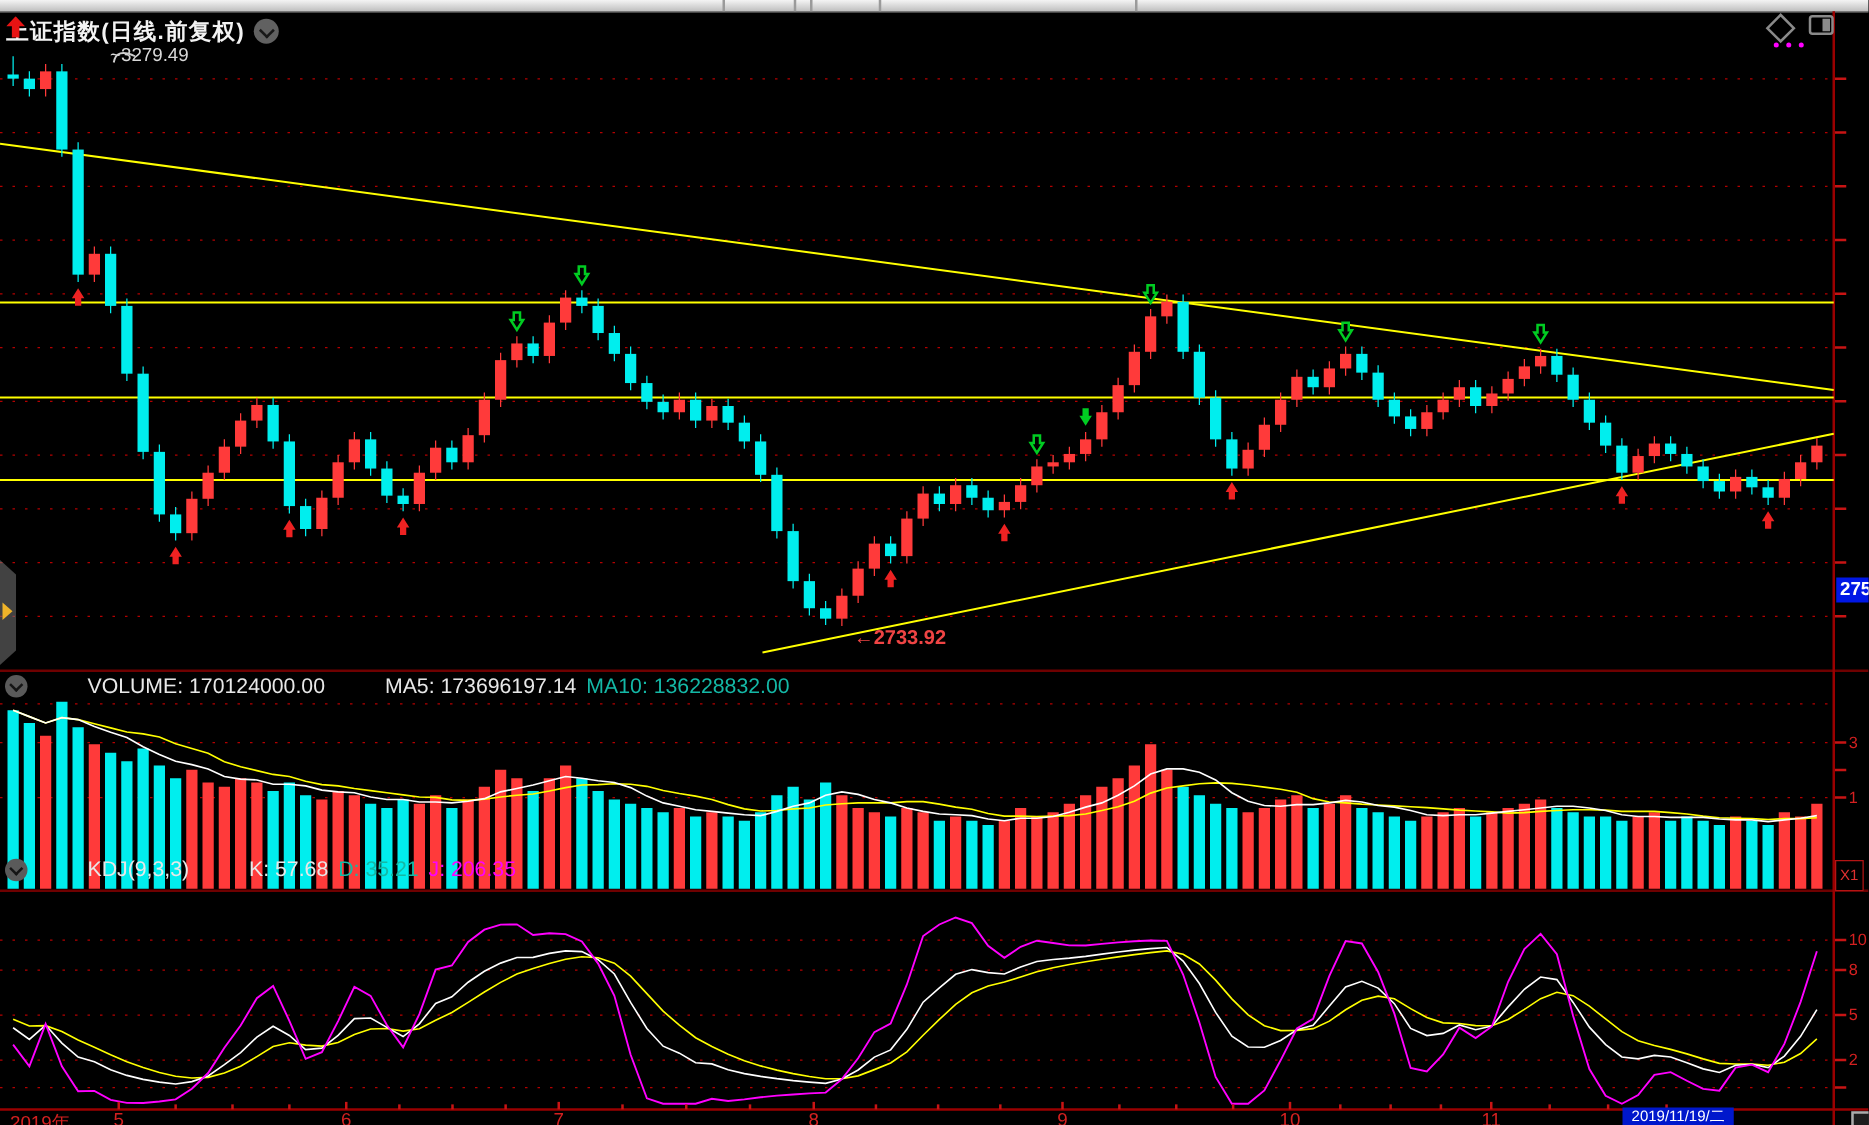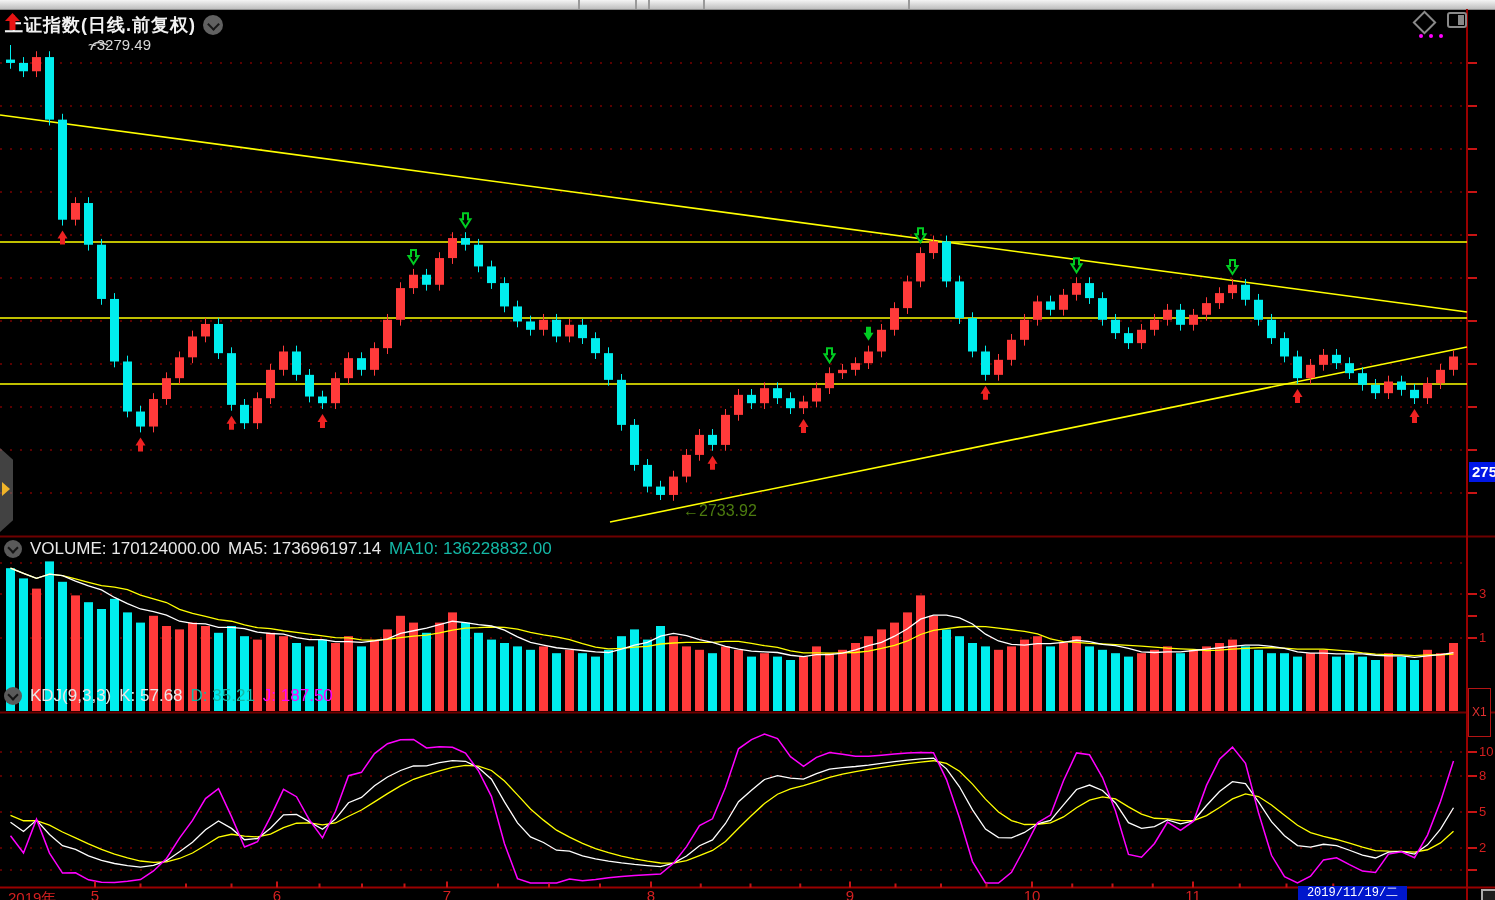--- a/index.html
+++ b/index.html
@@ -7,44 +7,44 @@
           font-family:"Liberation Sans",sans-serif;}
   .toolbar-edge{position:absolute;left:0;top:0;width:1495px;height:9px;
     background:linear-gradient(#f4f4f4,#bfbfbf);border-bottom:1px solid #8f8f8f;}
   .toolbar-div{position:absolute;top:0;width:2px;height:9px;background:#9a9a9a;}
   .chart-title{position:absolute;left:5px;top:13px;display:flex;align-items:center;gap:7px;z-index:30;}
   .chart-title .t{color:#f2f2f2;font-size:18px;font-weight:bold;letter-spacing:1px;}
   .circle-chevron{width:20px;height:20px;border-radius:50%;background:#616161;position:relative;display:inline-block;}
   .circle-chevron:after{content:"";position:absolute;left:6px;top:5px;width:7px;height:7px;
     border-left:2px solid #181818;border-bottom:2px solid #181818;transform:rotate(-45deg);}
   .hi-label{position:absolute;left:88px;top:36px;color:#d8d8d8;font-size:15px;z-index:25;display:flex;align-items:flex-end;}
-  .lo-label{position:absolute;left:683px;top:502px;color:#4d7c0f;font-size:16px;z-index:25;}
+  .lo-label{position:absolute;left:683px;top:502px;color:#ef4444;font-size:16px;z-index:25;font-weight:bold;}
   .tr-icons{position:absolute;right:28px;top:12px;z-index:30;display:flex;gap:14px;align-items:flex-start;}
   .diamond{width:13px;height:13px;border:2px solid #8a8a8a;transform:rotate(45deg);margin-top:2px;}
   .panel-ic{width:16px;height:12px;border:2px solid #8a8a8a;border-radius:3px;position:relative;}
   .panel-ic i{position:absolute;right:1px;top:1px;bottom:1px;width:6px;background:#8a8a8a;}
   .dots3{position:absolute;right:52px;top:34px;display:flex;gap:6px;z-index:30;}
   .dots3 i{width:4px;height:4px;border-radius:50%;background:#ff00ff;}
   .left-tab{position:absolute;left:0;top:448px;width:13px;height:84px;background:rgba(120,120,120,.55);
     clip-path:polygon(0 0,100% 14%,100% 86%,0 100%);z-index:28;}
   .left-tab:after{content:"";position:absolute;left:2px;top:34px;width:0;height:0;
     border-left:8px solid #f0b429;border-top:7px solid transparent;border-bottom:7px solid transparent;}
   .pane-header{position:absolute;left:4px;display:flex;align-items:center;gap:8px;z-index:26;font-size:17px;}
   .pane-header .ic{width:18px;height:18px;border-radius:50%;background:#5a5a5a;position:relative;flex:0 0 auto;}
   .pane-header .ic:after{content:"";position:absolute;left:5px;top:4px;width:6px;height:6px;
     border-left:2px solid #151515;border-bottom:2px solid #151515;transform:rotate(-45deg);}
-  .w{color:#e8e8e8;} .yl{color:#14b8a6;} .mg{color:#ff00ff;}
+  .w{color:#e8e8e8;margin-left:40px;} .yl{color:#14b8a6;} .mg{color:#ff00ff;}
   .rlabel{position:absolute;color:#d42020;font-size:13px;z-index:24;}
   .price-box{position:absolute;left:1469px;top:462px;width:40px;height:20px;background:#0017e6;
     color:#fff;font-size:15px;font-weight:bold;padding-left:3px;line-height:20px;z-index:24;}
   .x1-box{position:absolute;left:1468px;top:688px;border:1px solid #b41414;color:#e03030;
-    font-size:12px;padding:16px 3px;line-height:15px;z-index:24;background:#000;}
+    font-size:12px;padding:4px 3px;line-height:15px;z-index:24;background:#000;}
   .year-label{position:absolute;left:8px;top:889px;color:#d42020;font-size:15px;z-index:24;}
-  .date-box{position:absolute;left:1298px;top:886px;width:109px;height:15px;background:#0017cc;
-    color:#fff;font-size:12px;text-align:center;line-height:15px;z-index:24;font-family:Liberation Mono, monospace;}
+  .date-box{position:absolute;left:1298px;top:886px;width:89px;height:15px;background:#0017cc;
+    color:#fff;font-size:12px;text-align:center;line-height:15px;z-index:24;}
   .corner-box{position:absolute;left:1481px;top:889px;width:12px;height:11px;border:2px solid #ababab;background:#1d1d1d;z-index:24;}
   svg{position:absolute;left:0;top:0;}
 </style>
 </head>
 <body>
 
 <div class="screen">
 
   <div class="toolbar-edge">
     <div class="toolbar-div" style="left:578px"></div>
@@ -531,21 +531,21 @@
     <span class="w">VOLUME: 170124000.00</span>
     <span class="w">MA5: 173696197.14</span>
     <span class="yl">MA10: 136228832.00</span>
   </div>
 
   <div class="pane-header" style="top:686px">
     <span class="ic"></span>
     <span class="w">KDJ(9,3,3)</span>
     <span class="w">K: 57.68</span>
     <span class="yl">D: 35.21</span>
-    <span class="mg">J: 187.50</span>
+    <span class="mg">J: 206.35</span>
   </div>
 
   <div class="price-box">275</div>
   <div class="x1-box">X1</div>
   <div id="raxis-labels">
       <div class="rlabel" style="left: 1479px; top: 586px;">3</div>
       <div class="rlabel" style="left: 1479px; top: 630px;">1</div>
       <div class="rlabel" style="left: 1479px; top: 744px;">10</div>
       <div class="rlabel" style="left: 1479px; top: 768px;">8</div>
       <div class="rlabel" style="left: 1479px; top: 804px;">5</div>

